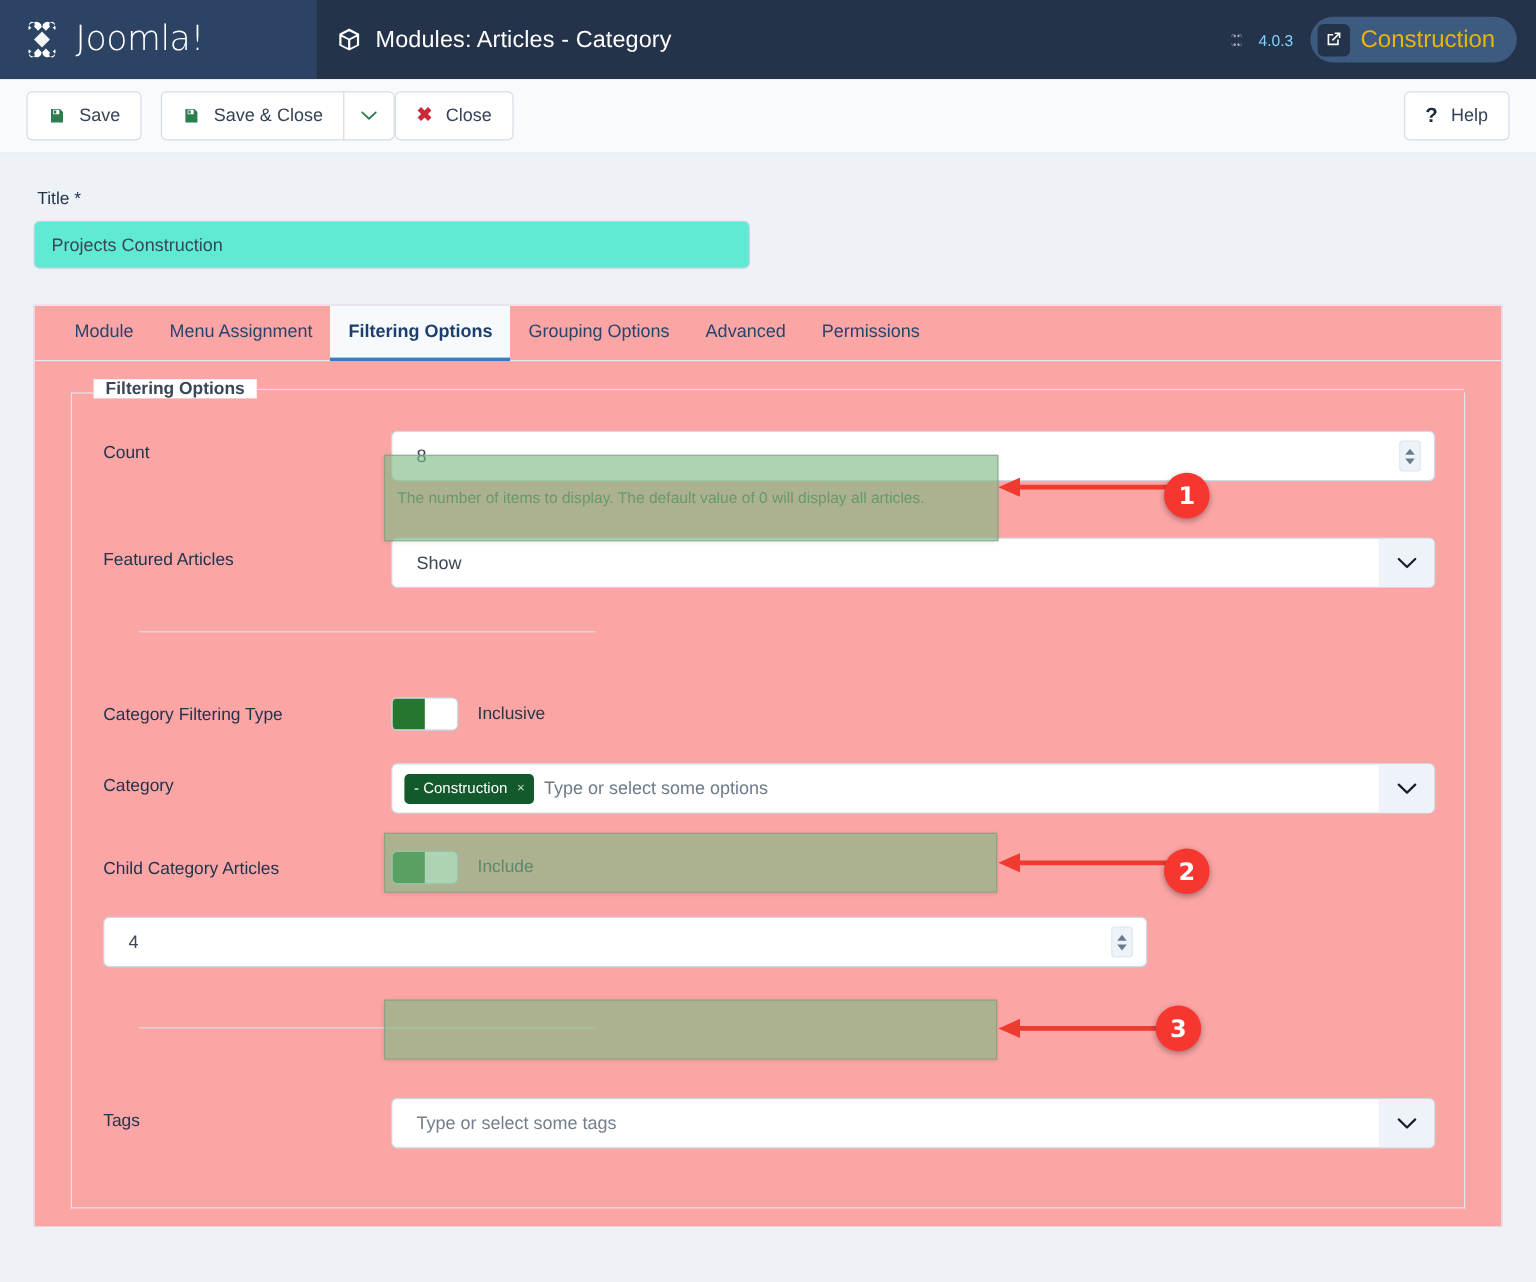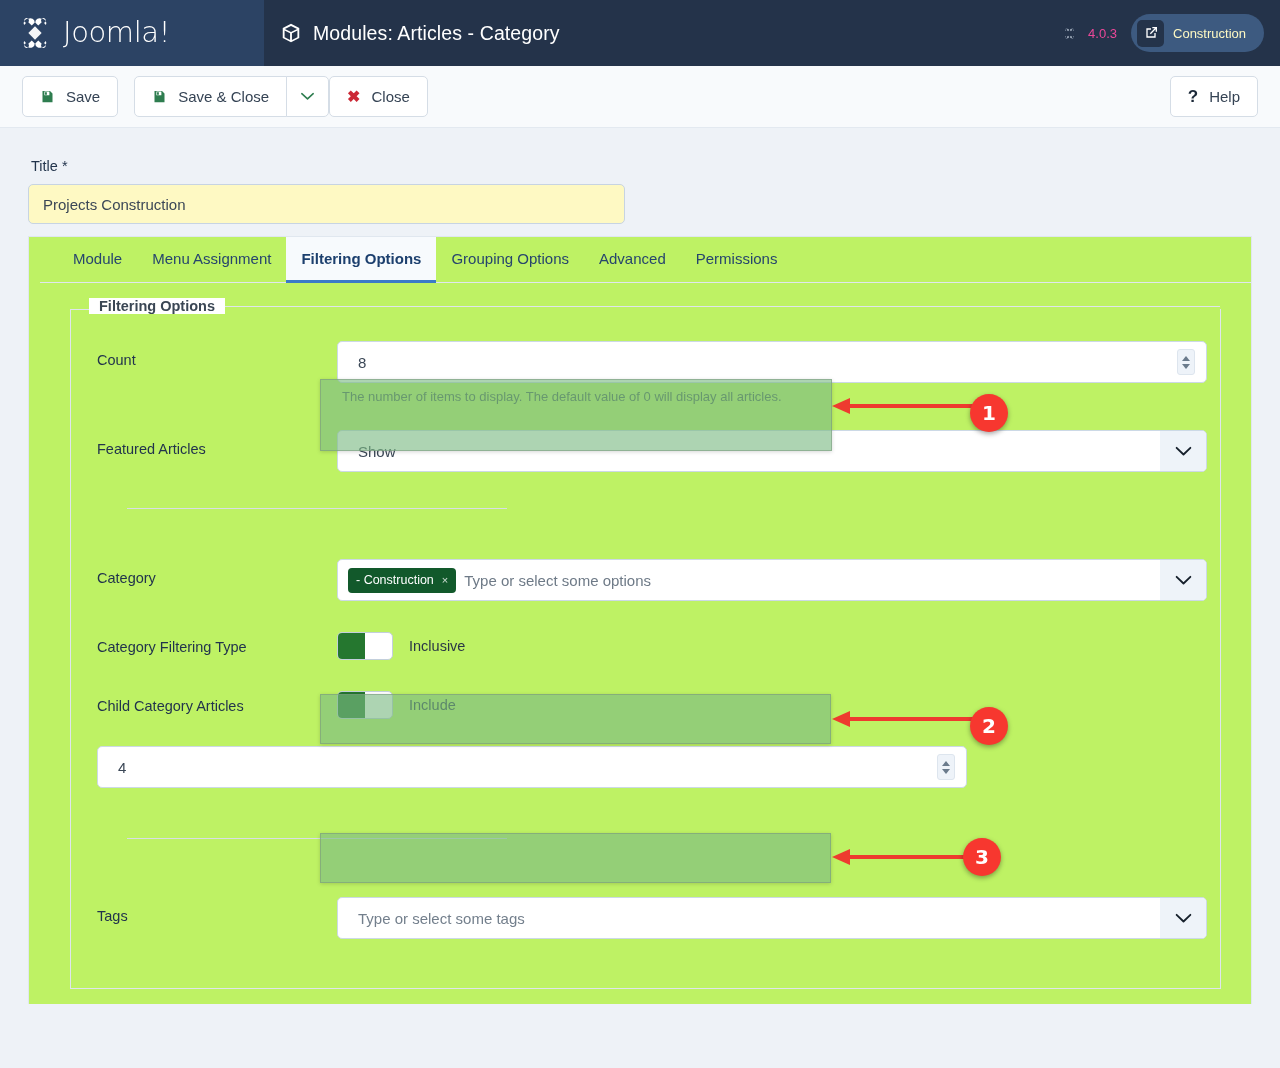--- a/index.html
+++ b/index.html
@@ -39,35 +39,35 @@
   .page-title {
     color: #ffffff; font-size: 19.5px; font-weight: 400;
     letter-spacing: 0.1px;
   }
 
   .header-right {
     display: flex; align-items: center; gap: 14px;
     padding-right: 16px;
   }
   .version {
-    color: #ec4899; font-size: 13px;
+    color: #7dd3fc; font-size: 13px;
     display: flex; align-items: center; gap: 12px;
   }
   .version-mark { width: 13px; height: 13px; opacity: .85; }
   .site-pill {
     display: flex; align-items: center; gap: 9px;
     background: #3d5a80; border-radius: 22px;
     padding: 5px 18px 5px 6px; height: 38px;
   }
   .site-pill .ext-icon {
     width: 27px; height: 27px; background: #24334a;
     border-radius: 5px; display: flex; align-items: center;
     justify-content: center; flex-shrink: 0;
   }
-  .site-pill-label { color: #fef9c3; font-size: 13px; }
+  .site-pill-label { color: #eab308; font-size: 20px; }
 
   
   .toolbar {
     height: 62px; width: 100%;
     background: #f8fafc;
     border-bottom: 1px solid #e3e9f0;
     display: flex; align-items: center;
     padding: 0 22px;
     position: relative;
   }
@@ -95,32 +95,31 @@
   .body-area { padding: 0 28px; }
 
   .title-field-wrap { padding-top: 30px; }
   .field-label-top {
     font-size: 14.5px; color: #22344c; margin-bottom: 10px;
     padding-left: 3px;
   }
   .title-input {
     width: 597px; height: 40px;
     border: 1px solid #c7d4e2; border-radius: 5px;
-    background: #fef9c3; font-size: 15px; color: #3b4756;
+    background: #5eead4; font-size: 15px; color: #3b4756;
     padding: 0 14px; font-family: inherit;
   }
 
   
   .panel {
-    margin-top: 12px;
-    background: #bef264;
+    margin-top: 30px;
+    background: #fca5a5;
     border: 1px solid #e0e7ef;
     border-bottom: none;
     min-height: 768px;
-    padding-left: 11px;
   }
   .tabs {
     display: flex; align-items: stretch;
     border-bottom: 1px solid #e0e7ef;
     height: 46px;
     padding-left: 18px;
   }
   .tab {
     display: flex; align-items: center;
     padding: 0 15px; font-size: 15px; color: #27456d;
@@ -405,52 +404,52 @@
                   <path d="M1.5 2 9 9.3 16.5 2" fill="none" stroke="#16202c" stroke-width="2" stroke-linecap="round" stroke-linejoin="round"></path>
                 </svg>
               </span>
             </div>
           </div>
         </div>
 
         <div class="sep" style="margin-top:36px;margin-bottom:50px;"></div>
 
         <div class="frow" style="margin-bottom:27px;">
+          <div class="flabel">Category Filtering Type</div>
+          <div class="fctl">
+            <div class="toggle-row">
+              <span class="switch">
+                <span class="knob"></span>
+              </span>
+              <span class="switch-label">Inclusive</span>
+            </div>
+          </div>
+        </div>
+
+        <div class="frow" style="margin-bottom:27px;">
           <div class="flabel">Category</div>
           <div class="fctl">
             <div class="select-wrap">
               <div class="chips-field">
                 <span class="chip">
                   <span>- Construction</span>
                   <span class="chip-x">×</span>
                 </span>
                 <span class="chips-ph">Type or select some options</span>
               </div>
               <span class="sel-caret">
                 <svg class="chev" viewBox="0 0 18 12">
                   <path d="M1.5 2 9 9.3 16.5 2" fill="none" stroke="#16202c" stroke-width="2" stroke-linecap="round" stroke-linejoin="round"></path>
                 </svg>
               </span>
             </div>
           </div>
         </div>
 
         <div class="frow" style="margin-bottom:27px;">
-          <div class="flabel">Category Filtering Type</div>
-          <div class="fctl">
-            <div class="toggle-row">
-              <span class="switch">
-                <span class="knob"></span>
-              </span>
-              <span class="switch-label">Inclusive</span>
-            </div>
-          </div>
-        </div>
-
-        <div class="frow" style="margin-bottom:27px;">
           <div class="flabel">Child Category Articles</div>
           <div class="fctl">
             <div class="toggle-row">
               <span class="switch">
                 <span class="knob"></span>
               </span>
               <span class="switch-label">Include</span>
             </div>
           </div>
         </div>

